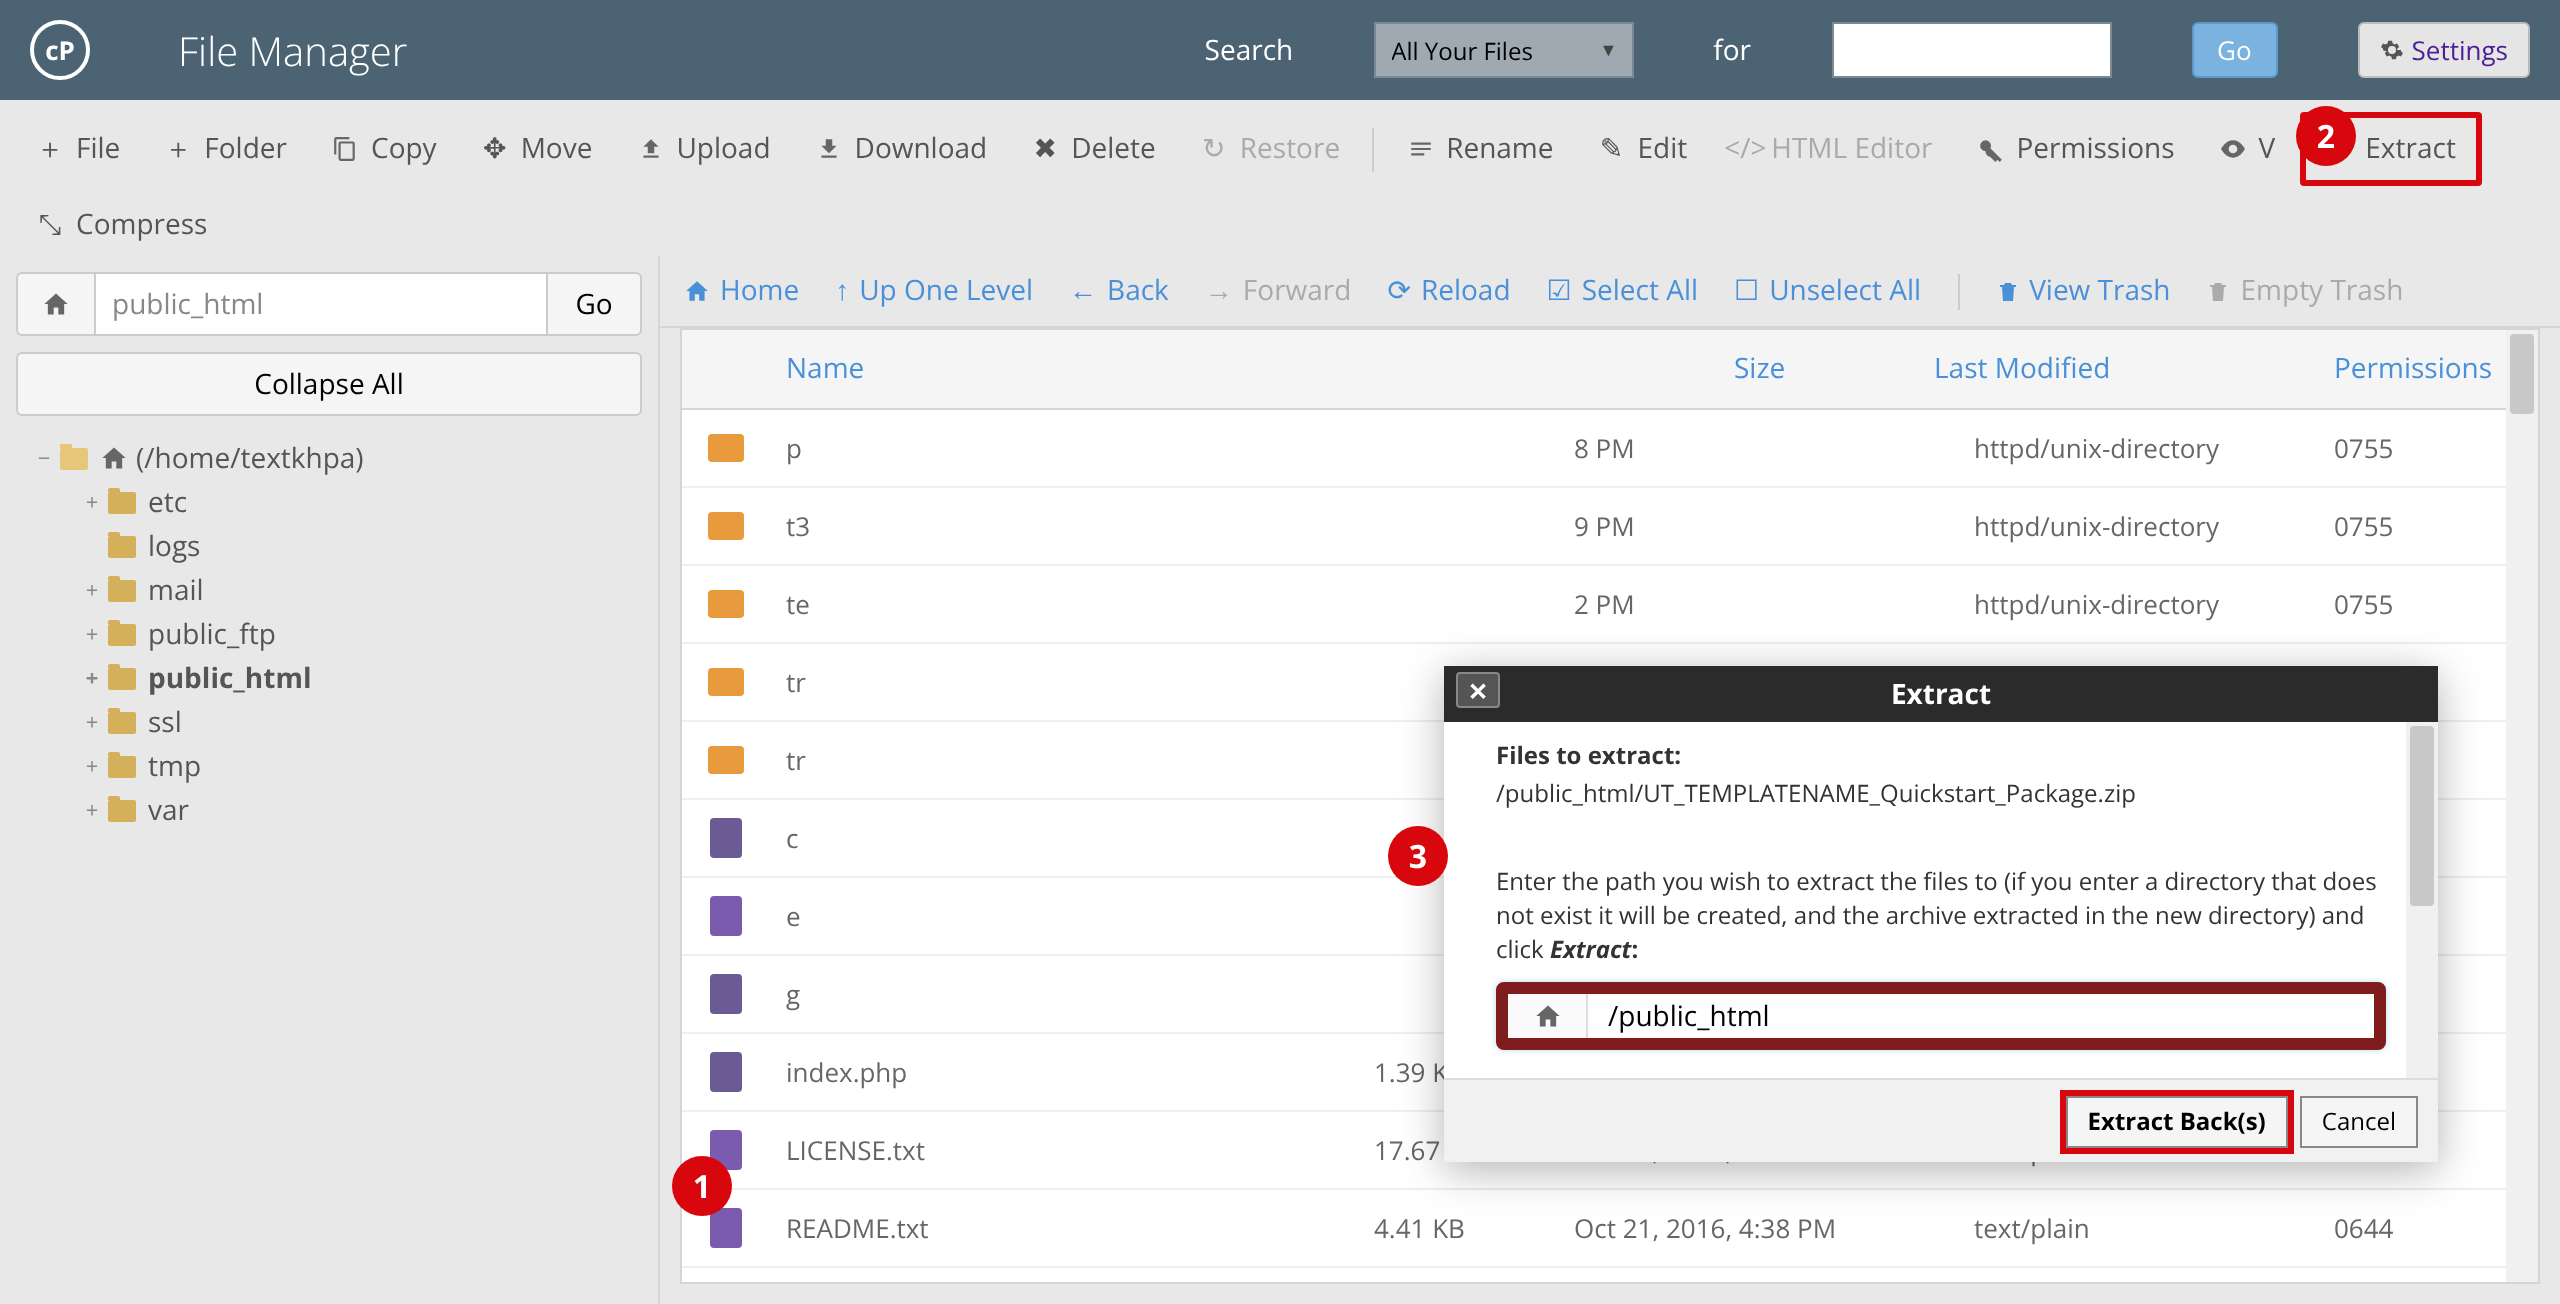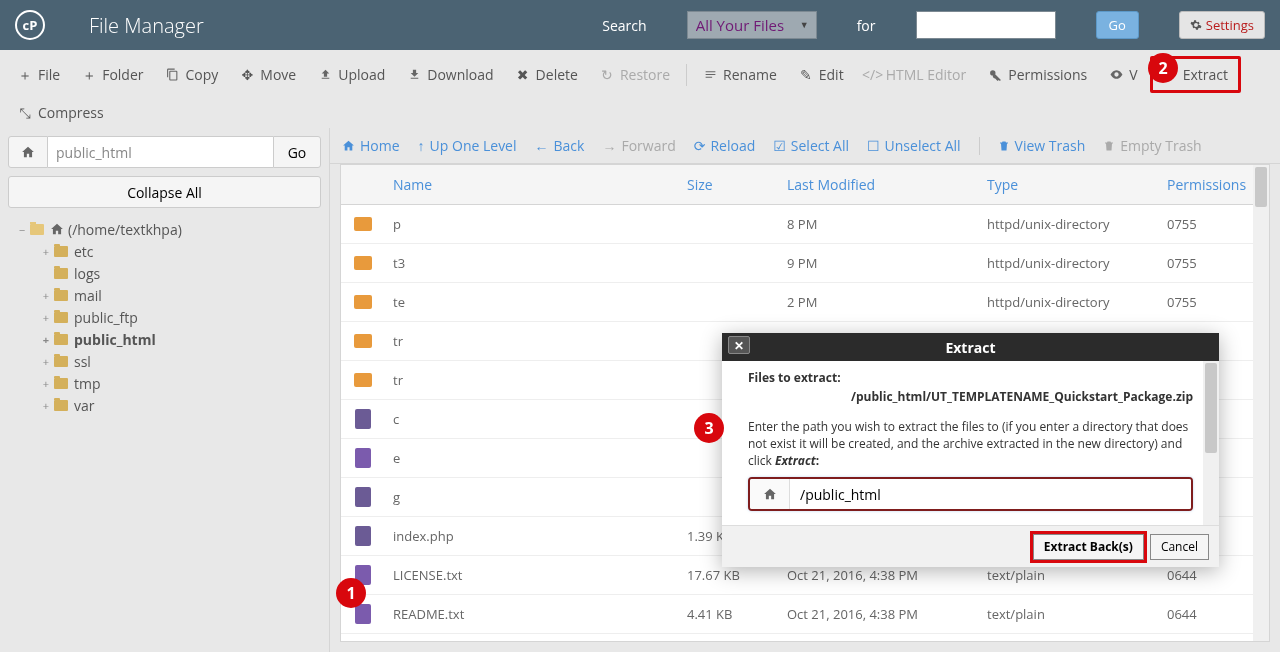--- a/index.html
+++ b/index.html
@@ -4,26 +4,26 @@
 <style>
 * { margin: 0; padding: 0; box-sizing: border-box; font-family: "Open Sans", Helvetica, Arial, sans-serif; }
 body { width: 1280px; height: 652px; background: #e8e8e8; overflow: hidden; font-size: 13px; color: #555; }
 
 
 .header { height: 50px; background: #4b6373; display: flex; align-items: center; padding: 0 15px; color: #fff; gap: 32px; }
 .header .logo { width: 30px; height: 30px; border: 2px solid #fff; border-radius: 50%; display: flex; align-items: center; justify-content: center; font-weight: bold; font-size: 13px; margin-right: 12px; }
 .header .title { font-size: 20px; font-weight: 300; }
 .header .spacer { flex: 1; }
 .header .search-text { font-size: 14px; margin: 0 8px; }
-.header select { height: 28px; background: #9ea9b1; border: 1px solid #7c8992; color: #701a75; padding: 0 20px 0 8px; font-size: 15px; appearance: none; width: 130px; }
+.header select { height: 28px; background: #9ea9b1; border: 1px solid #7c8992; color: #000000; padding: 0 20px 0 8px; font-size: 12px; appearance: none; width: 130px; }
 .header .select-wrap { position: relative; }
 .header .select-wrap::after { content: "▼"; position: absolute; right: 8px; top: 7px; font-size: 9px; color: #444; pointer-events: none; }
 .header input[type=text] { height: 28px; width: 140px; border: 1px solid #7c8992; background: #fff; padding: 0 6px; font-size: 13px; }
 .header .go-btn { height: 28px; padding: 0 12px; background: #7ab2e0; color: #fff; border: 1px solid #5d99c8; border-radius: 3px; font-size: 13px; cursor: pointer; margin: 0 8px; }
-.header .settings-btn { height: 28px; padding: 0 10px; background: #e5e5e5; border: 1px solid #bbb; border-radius: 3px; font-size: 13px; color: #b91c1c; cursor: pointer; display: flex; align-items: center; gap: 4px; }
+.header .settings-btn { height: 28px; padding: 0 10px; background: #e5e5e5; border: 1px solid #bbb; border-radius: 3px; font-size: 13px; color: #4c1d95; cursor: pointer; display: flex; align-items: center; gap: 4px; }
 
 
 .toolbar { background: #e8e8e8; border-bottom: 1px solid #d0d0d0; padding: 6px 8px; display: flex; flex-wrap: wrap; align-items: center; gap: 2px; }
 .tool-btn { padding: 6px 10px; font-size: 14px; color: #555; display: flex; align-items: center; gap: 6px; cursor: pointer; border-radius: 2px; }
 .tool-btn.disabled { color: #aaa; cursor: default; }
 .tool-sep { width: 1px; height: 22px; background: #ccc; margin: 0 4px; }
 .tool-icon { display: inline-flex; width: 14px; height: 14px; align-items: center; justify-content: center; }
 .tool-btn.boxed { border: 3px solid #d8070d; }
 
 
@@ -69,24 +69,24 @@
 
 
 .vscroll { position: absolute; right: 0; top: 0; bottom: 0; width: 16px; background: #f0f0f0; }
 .vscroll .thumb { position: absolute; left: 2px; right: 2px; top: 2px; height: 40px; background: #c8c8c8; border-radius: 2px; }
 .modal { position: absolute; left: 392px; top: 205px; width: 497px; background: #fff; box-shadow: 0 4px 20px rgba(0,0,0,0.3); }
 .modal-title { height: 28px; background: #2b2b2b; color: #fff; display: flex; align-items: center; justify-content: center; font-size: 14px; font-weight: bold; position: relative; }
 .modal-close { position: absolute; left: 6px; top: 3px; width: 22px; height: 18px; background: #555; border: 1px solid #888; color: #fff; display: flex; align-items: center; justify-content: center; font-size: 12px; cursor: pointer; border-radius: 2px; }
 .modal-body { padding: 8px 26px 14px 26px; font-size: 12px; color: #333; position: relative; }
 .modal-body b { font-weight: bold; }
 .modal-body .label1 { font-weight: bold; margin-bottom: 2px; }
-.modal-body .path1 { font-weight: bold; margin-bottom: 14px; text-align: right; }
+.modal-body .path1 { font-weight: normal; margin-bottom: 28px; }
 .modal-body .instr { margin-bottom: 8px; line-height: 1.4; }
 .modal-body .instr i { font-style: italic; font-weight: bold; }
-.input-group { display: flex; border: 2px solid #7f1d1d; border-radius: 4px; overflow: hidden; background: #fff; height: 34px; box-shadow: 0 0 3px rgba(100,160,220,.4); }
+.input-group { display: flex; border: 6px solid #7f1d1d; border-radius: 4px; overflow: hidden; background: #fff; height: 34px; box-shadow: 0 0 3px rgba(100,160,220,.4); }
 .input-group .home-ico { width: 40px; display: flex; align-items: center; justify-content: center; background: #fafafa; border-right: 1px solid #ddd; color: #666; }
 .input-group input { flex: 1; border: none; padding: 0 10px; font-size: 14px; outline: none; }
 .modal-vscroll { position: absolute; right: 0; top: 28px; bottom: 42px; width: 16px; background: #f0f0f0; }
 .modal-vscroll .thumb { position: absolute; left: 2px; right: 2px; top: 2px; height: 90px; background: #c8c8c8; border-radius: 2px; }
 .modal-footer { height: 42px; background: #f1f1f1; display: flex; align-items: center; justify-content: flex-end; padding: 0 10px; gap: 6px; border-top: 1px solid #ddd; }
 .modal-footer button { height: 26px; padding: 0 10px; font-size: 12px; border: 1px solid #888; background: #f5f5f5; cursor: pointer; }
 .modal-footer .primary { outline: 3px solid #d8070d; font-weight: bold; }
 
 
 .badge { position: absolute; width: 30px; height: 30px; border-radius: 50%; background: #d8070d; color: #fff; font-weight: bold; font-size: 16px; display: flex; align-items: center; justify-content: center; z-index: 50; }
@@ -345,21 +345,20 @@
           <span>Empty Trash</span>
         </div>
     </div>
 
     <div class="table-wrap">
       <div class="table-header">
         <div class="col-icon"></div>
         <div class="col-name">Name</div>
         <div class="col-size">Size</div>
         <div class="col-date">Last Modified</div>
-        <div class="col-type">Type</div>
         <div class="col-perm">Permissions</div>
       </div>
       <div id="rows">
           <div class="row">
             <div class="col-icon">
               <div class="file-ico folder"></div>
             </div>
             <div class="col-name"><span>p</span></div>
             <div class="col-size"></div>
             <div class="col-date">8 PM</div>

